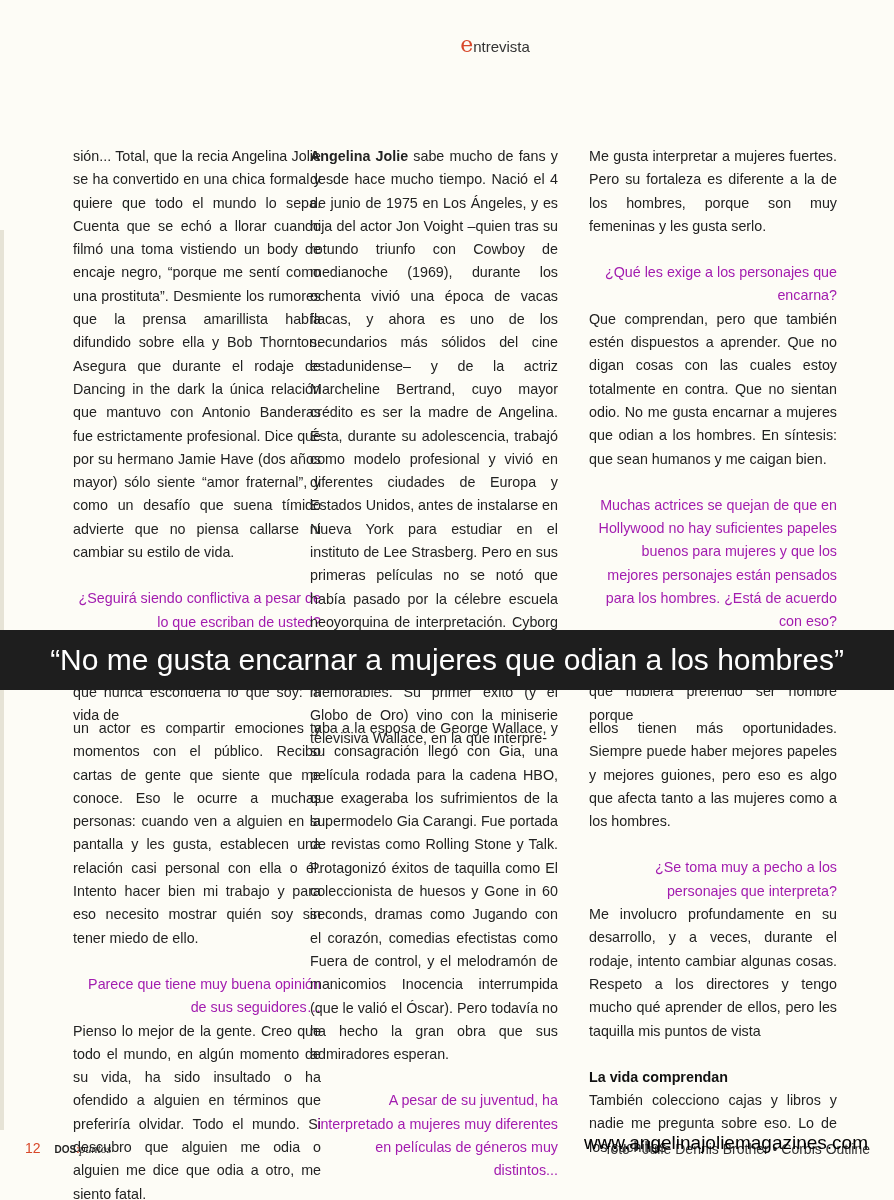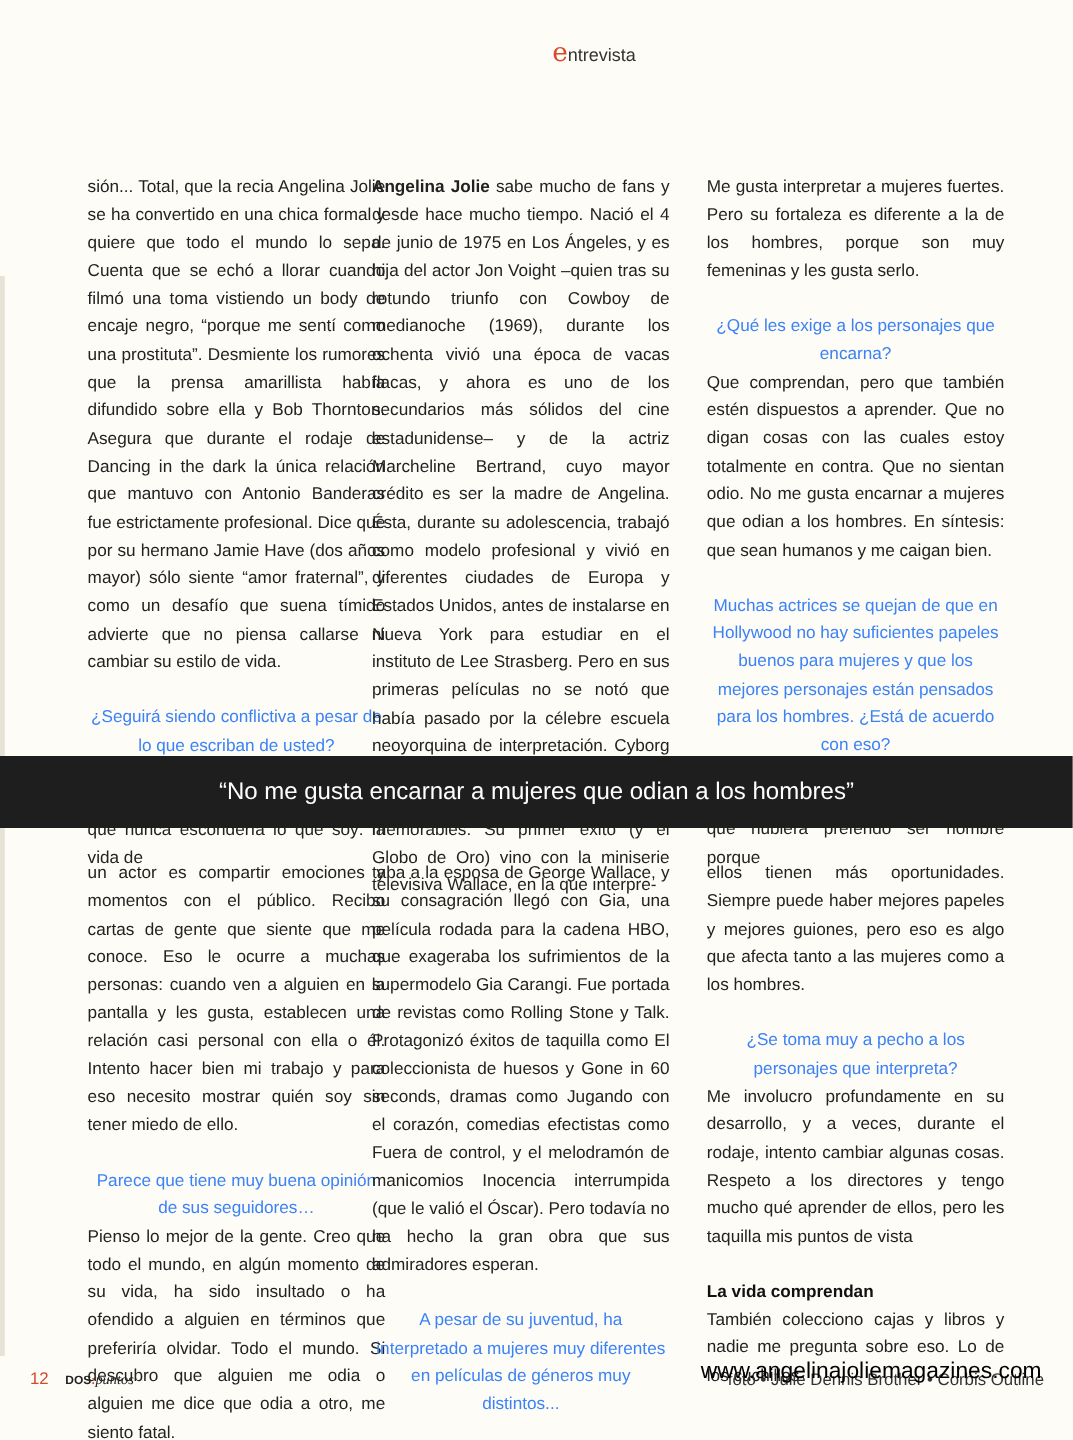--- a/index.html
+++ b/index.html
@@ -7,31 +7,31 @@
     width:894px; height:1200px; position:relative; overflow:hidden;
     background:#fdfcf6;
     font-family:"Liberation Sans", "DejaVu Sans", sans-serif;
     color:#222;
   }
   .edge { position:absolute; left:0; top:230px; width:4px; height:900px; background:#e6e3d6; }
   .header { position:absolute; top:32px; left:0; width:894px; text-align:center; font-size:15px; color:#333;margin-left:48px; }
   .header .e { color:#d8482a; font-size:22px; font-family:"DejaVu Serif", serif; }
   .col { position:absolute; width:248px; font-size:14.3px; line-height:23.3px; text-align:justify; }
   .col p { margin:0; }
-  .q { color:#3b82f6; text-align:center; }
+  .q { color:#a21caf; text-align:right; }
   .sub { font-weight:bold; color:#111; text-align:left; }
   .gap { height:23px; }
   .c1 { left:25px;margin-left:48px; }
   .c2 { left:310px; }
   .c3 { left:589px; }
   .top { top:145px; }
   .bottom { top:717px; }
   .banner {
     position:absolute; left:0; top:630px; width:894px; height:60px;
-    background:#1e1e1e; color:#fff; font-size:20px; text-align:center; line-height:60px;
+    background:#1e1e1e; color:#fff; font-size:30px; text-align:center; line-height:60px;
   }
   .footer-left { position:absolute; left:25px; top:1140px; font-size:14px; }
   .footer-left .num { color:#d8482a; }
   .footer-left .brand { font-size:10px; font-weight:bold; margin-left:10px; }
   .footer-left .brand-it { font-family:Liberation Serif, serif; font-style:italic; font-size:12px; }
   .footer-left .colon { color:#d8482a; font-weight:bold; font-size:10px; }
   .credit { position:absolute; right:24px; top:1141px; font-size:14px; color:#333; }
   .wm { position:absolute; right:26px; top:1132px; font-size:19px; color:#000; }
 </style>
 </head>

